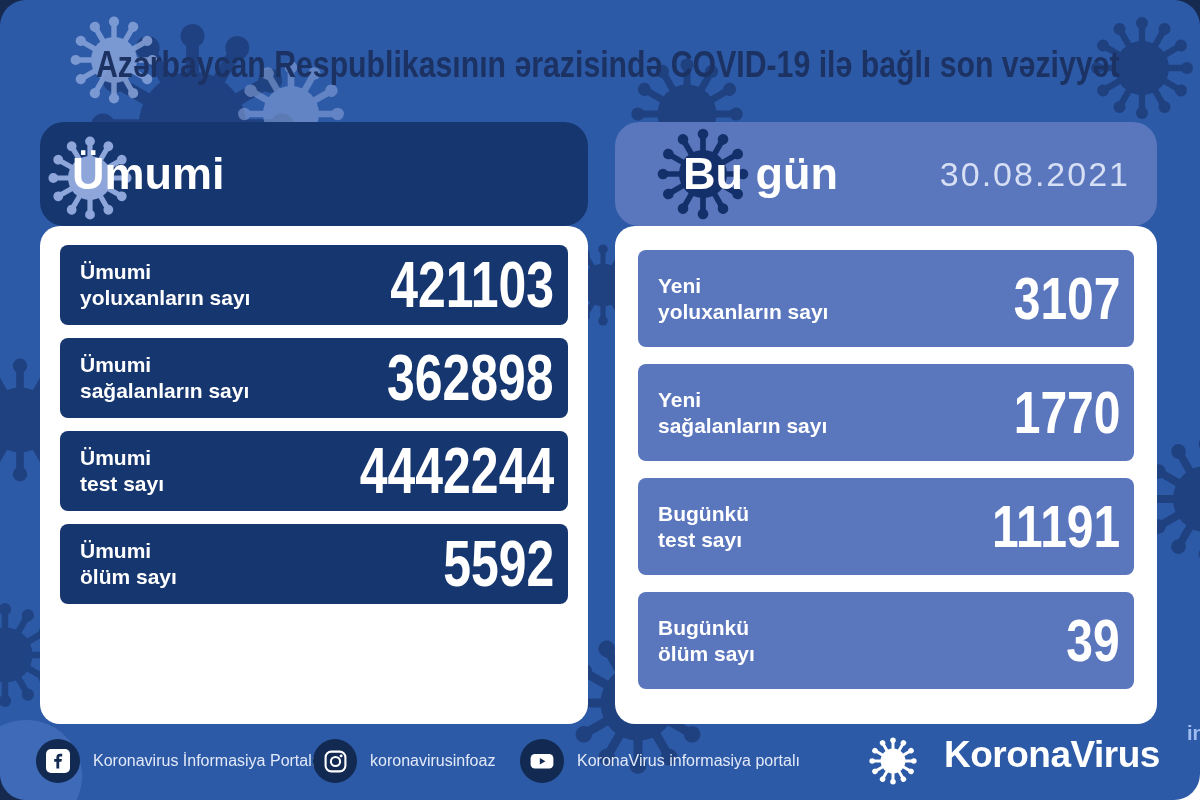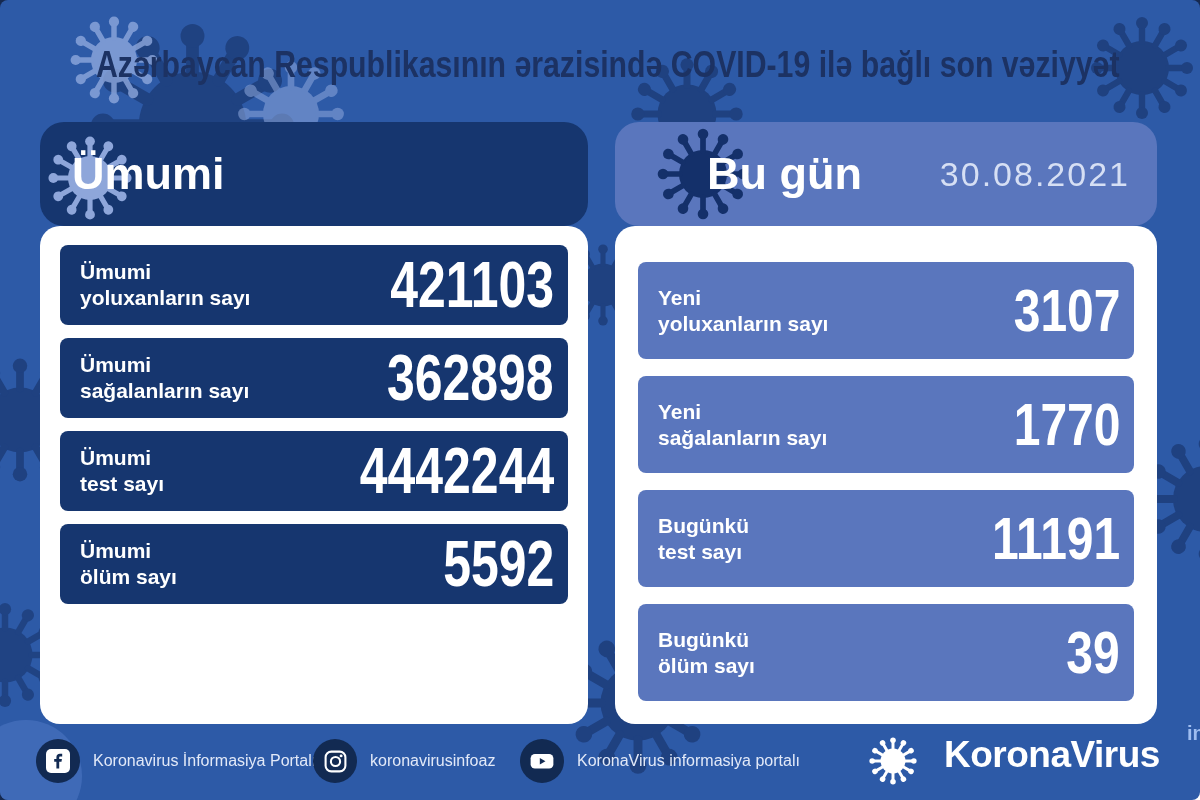--- a/index.html
+++ b/index.html
@@ -3,21 +3,21 @@
 <meta charset="utf-8">
 <style>
   html,body{margin:0;padding:0}
   body{
     width:1200px;height:800px;position:relative;overflow:hidden;
     background:#16294f;
     font-family:"Liberation Sans","DejaVu Sans",sans-serif;
   }
   .corner-white{position:absolute;right:0;bottom:0;width:170px;height:170px;background:#ffffff;z-index:0}
   .card{
-    position:absolute;inset:0;border-radius:8px;background:#2d5aa7;
+    position:absolute;inset:0;border-radius:26px;background:#2d5aa7;
     overflow:hidden;z-index:1;
   }
   
   .virus{position:absolute;fill:currentColor;z-index:1;pointer-events:none}
   .v-dark{color:#1f4180}
   .v-light{color:#8ea8dd}
   .d1{left:85px;top:18px;width:215px;height:215px;opacity:.95}
   .d2{left:68px;top:14px;width:92px;height:92px;opacity:.8}
   .d3{left:628px;top:55px;width:118px;height:118px}
   .d4{left:560px;top:242px;width:86px;height:86px}
@@ -39,30 +39,30 @@
   .panel-header{
     position:absolute;top:122px;height:104px;border-radius:24px;z-index:2;
     display:flex;align-items:center;overflow:hidden;
   }
   .panel-header .hvirus{position:absolute;z-index:0}
   .panel-header .htext{position:relative;z-index:1;color:#fff;font-size:45px;font-weight:bold}
   .header-left{left:40px;width:548px;background:#16366f}
   .header-left .htext{margin-left:32px}
   .header-left .hvirus{left:6px;top:12px;width:88px;height:88px;color:#8ea6da}
   .header-right{left:615px;width:542px;background:#5a76bd;justify-content:space-between}
-  .header-right .htext{margin-left:92px}
+  .header-right .htext{margin-left:68px}
   .header-right .hvirus{left:40px;top:4px;width:96px;height:96px;color:#14306a}
   .hdate{position:relative;z-index:1;color:#d6dff4;font-size:34px;letter-spacing:2px;margin-right:27px;white-space:nowrap}
 
   .panel-body{
     position:absolute;top:226px;height:498px;background:#ffffff;border-radius:20px;z-index:2;
     display:flex;flex-direction:column;box-sizing:border-box;
   }
   .body-left{left:40px;width:548px;padding:19px 20px;gap:13px}
-  .body-right{left:615px;width:542px;padding:36px 23px;gap:17px}
+  .body-right{left:615px;width:542px;padding:24px 23px;gap:17px}
 
   .stat-row{
     flex:none;border-radius:8px;display:flex;align-items:center;justify-content:space-between;
     padding:0 14px 0 20px;box-sizing:border-box;
   }
   .body-left .stat-row{height:80px;background:#16366f}
   .body-right .stat-row{height:97px;background:#5a76bd}
   .stat-label{color:#fff;font-weight:bold;font-size:21px;line-height:1.22;white-space:pre-line}
   .stat-value{color:#fff;font-weight:bold;font-size:64px;white-space:nowrap;
     transform:scaleX(.78);transform-origin:100% 50%}

